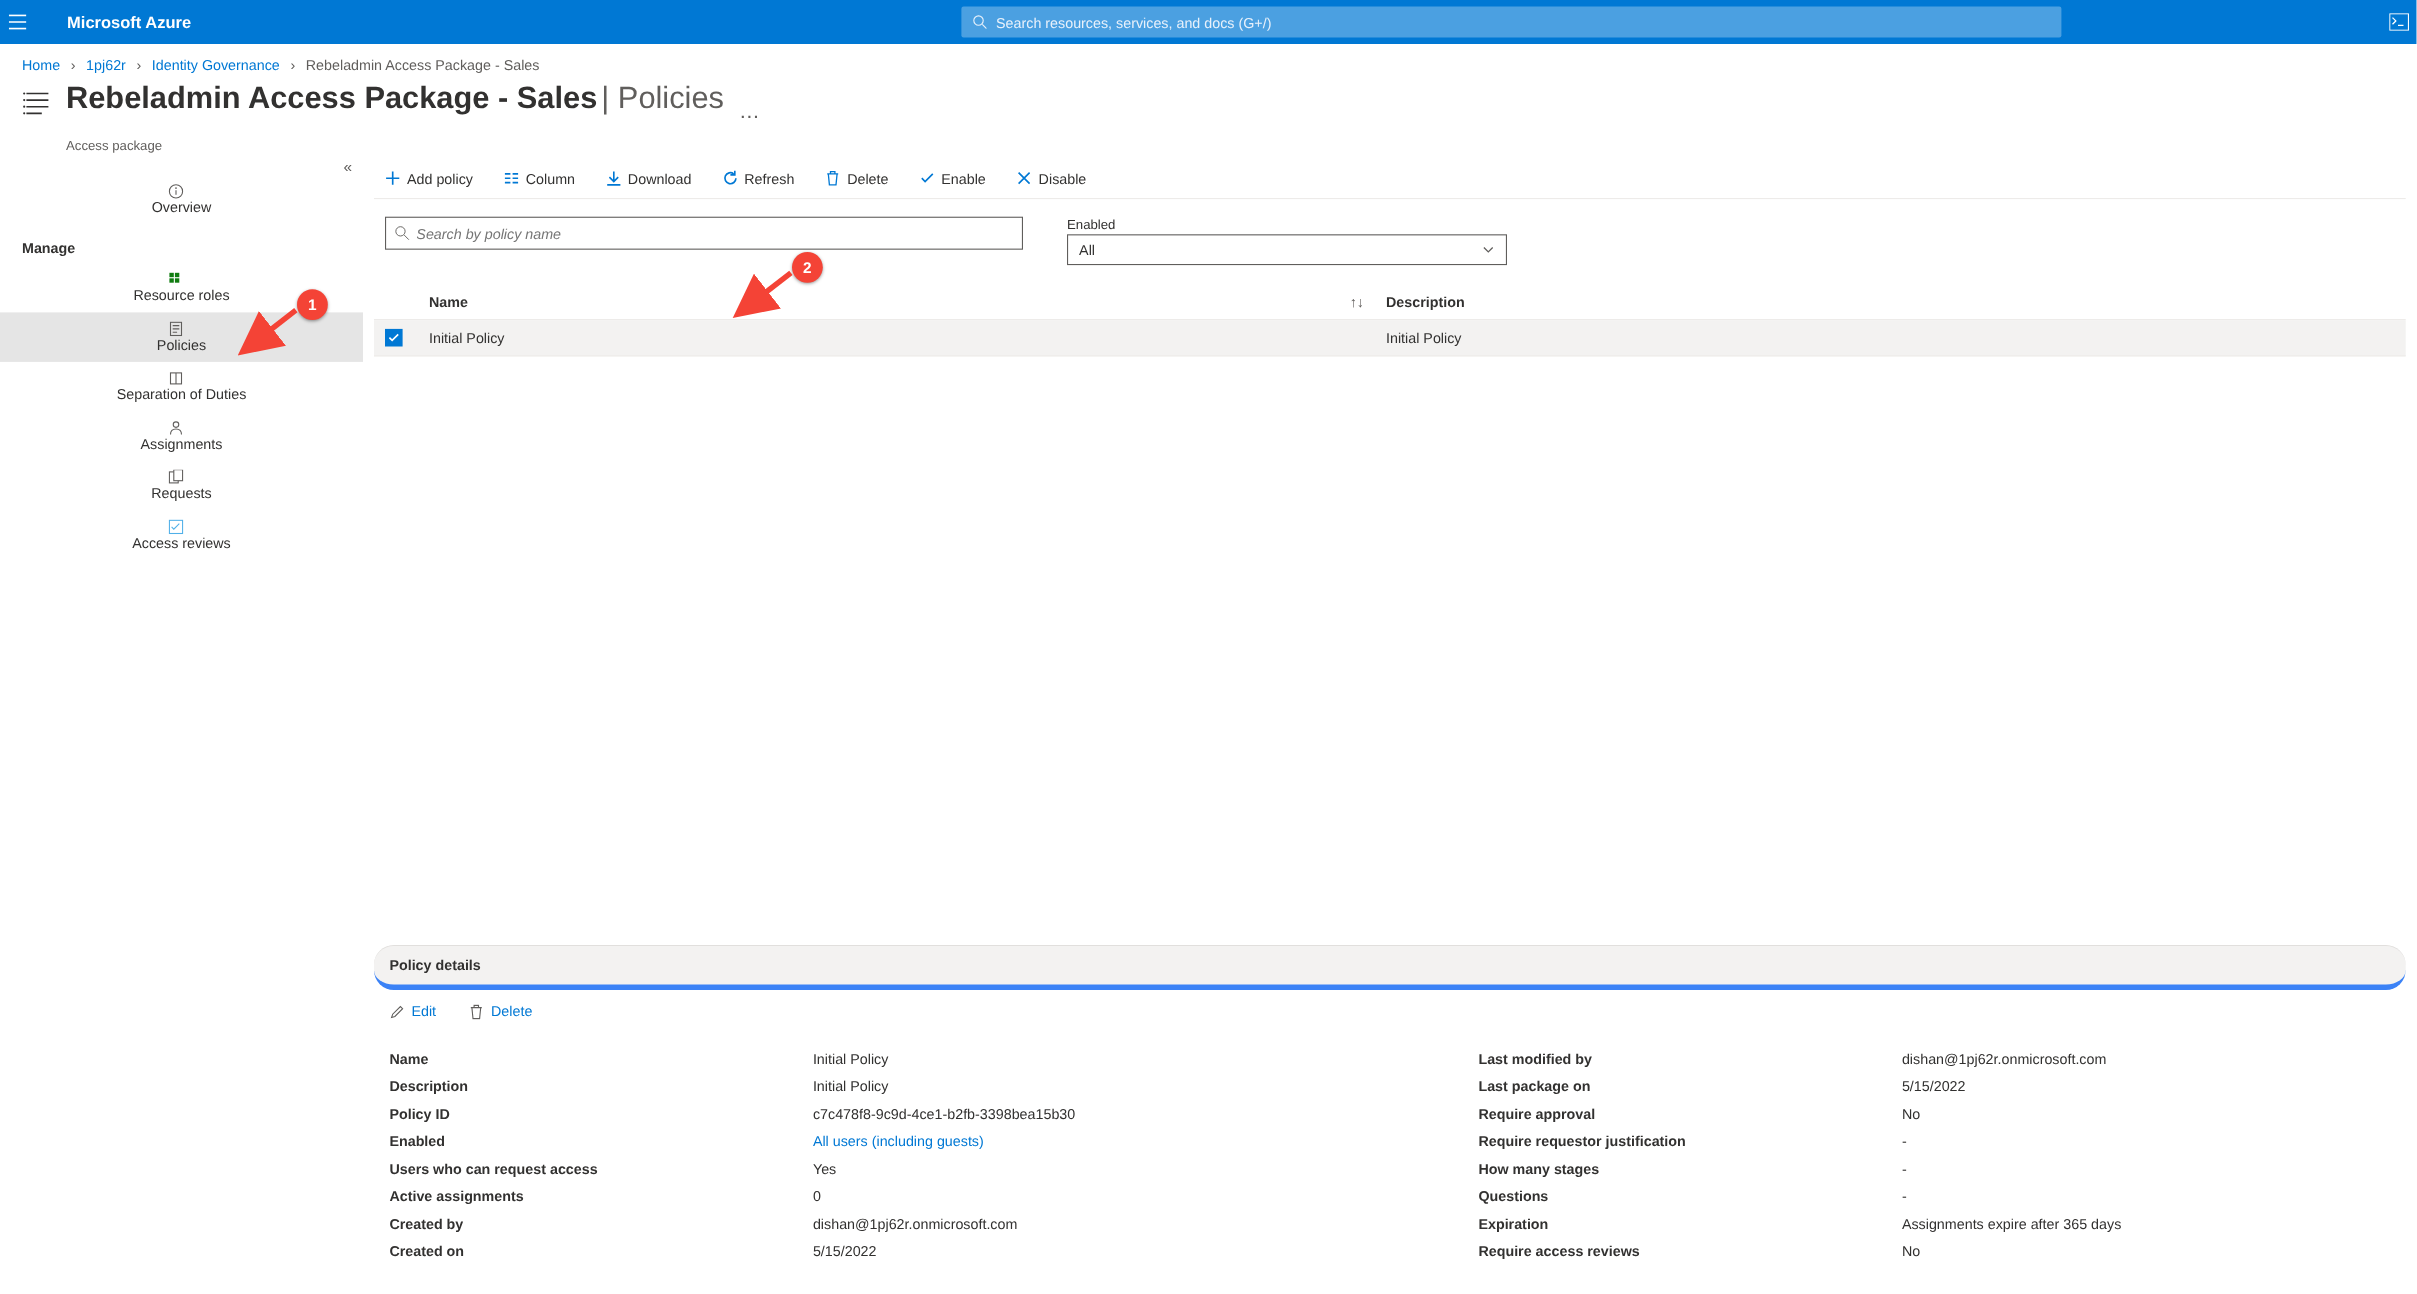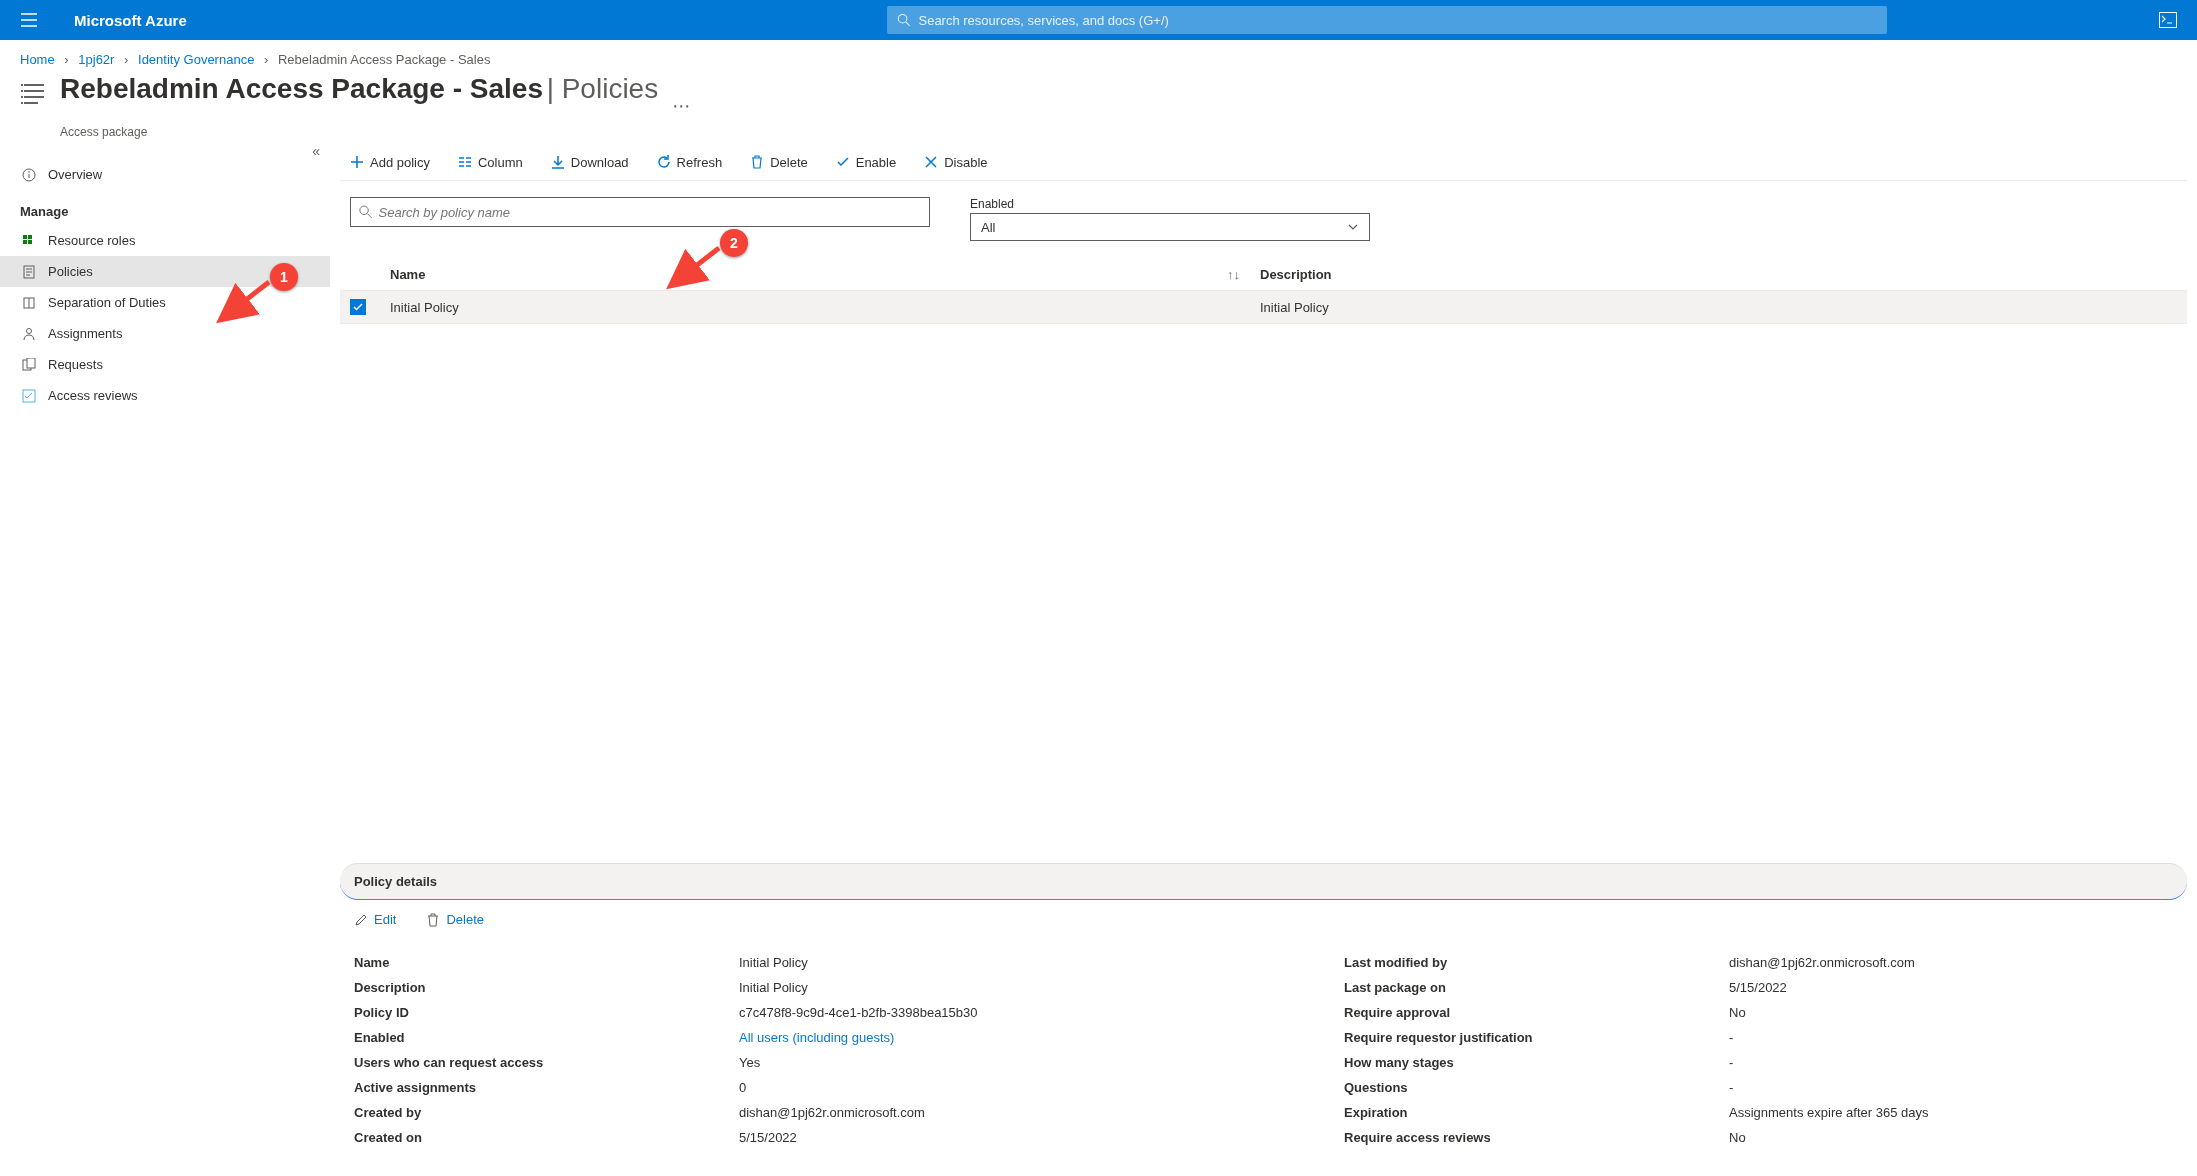--- a/index.html
+++ b/index.html
@@ -1,19 +1,19 @@
 <!DOCTYPE html>
 <html><head>
 <meta charset="utf-8">
 <style>
   * { box-sizing: border-box; margin: 0; padding: 0; }
   body { font-family: "Segoe UI", Arial, sans-serif; font-size: 13px; color: #323130; background: #fff; width: 2197px; height: 1176px; overflow: hidden;}
   
   
-  .topbar { background: #0078d4; color: #fff; height: 40px; display: flex; align-items: center; padding: 0 14px; }
+  .topbar { background: #0078d4; color: #fff; height: 40px; display: flex; align-items: center; padding: 0 1px; }
   .hamburger { width: 30px; height: 30px; display:flex; align-items:center; justify-content:center; cursor:pointer;}
   .brand { font-size: 15px; font-weight:600; margin-left: 30px; }
   .searchbox { margin-left: 700px; background: #4ba0e1; height: 28px; width: 1000px; display:flex; align-items:center; padding:0 10px; border-radius:2px;}
   .searchbox input { background:transparent; border:none; outline:none; color:#fff; font-size:13px; width:100%; }
   .searchbox input::placeholder { color:#e8f1fb; }
   .shell-icon { margin-left:auto; width:30px; height:30px; display:flex; align-items:center; justify-content:center; cursor:pointer;}
   
   
   .breadcrumb { padding: 12px 20px 6px 20px; font-size:13px;}
   .breadcrumb a { color:#0078d4; text-decoration:none; cursor:pointer;}
@@ -25,21 +25,21 @@
   .title-icon { margin-right:12px; margin-top:6px;}
   .titlearea h1 { font-size:28px; font-weight:600; color:#323130; display:inline;}
   .titlearea .subtitle { font-size: 28px; font-weight:400; color:#605e5c;}
   .titlearea .sub { font-size:12px; color:#605e5c; margin-top:20px;}
   .title-dots { font-size:18px; color:#605e5c; margin-left:14px; cursor:pointer; align-self:center;}
   
   
   .layout { display:flex; height: calc(100% - 150px);}
   .sidebar { width:330px; border-right:none; padding: 10px 0; position:relative;}
   .sidebar .collapse { position:absolute; right:10px; top:-6px; color:#605e5c; font-size:14px; cursor:pointer;}
-  .nav-item { display:flex; padding: 8px 20px; font-size:13px; color:#323130; cursor:pointer;}
+  .nav-item { display:flex; align-items:center; padding: 8px 20px; font-size:13px; color:#323130; cursor:pointer;flex-direction:column;}
   .nav-item .ico { width:18px; margin-right:10px; display:flex; align-items:center; justify-content:center; color:#605e5c;}
   .nav-item.selected { background:#e5e5e5; }
   .section-head { padding: 14px 20px 6px 20px; font-weight:600; font-size:13px;}
   
   .main { flex:1; padding: 0 10px 0 10px; display:flex; flex-direction:column; overflow:hidden; }
   .toolbar { display:flex; align-items:center; border-bottom:1px solid #edebe9; padding: 6px 10px 10px 10px; gap: 28px;}
   .tbtn { display:flex; align-items:flex-start; gap:6px; font-size:13px; color:#323130; cursor:pointer;}
   .tbtn .ico { color:#0078d4; display:flex;}
   
   .filters { display:flex; gap:40px; padding: 16px 10px 10px 10px;}
@@ -52,21 +52,21 @@
   .table .header { display:flex; border-bottom:1px solid #edebe9; padding: 8px 10px; font-weight:600; font-size:13px;}
   .col-check { width:40px; }
   .col-name { width:870px; display:flex; align-items:center; gap:8px;}
   .col-desc { flex:1; }
   .sort-ico { margin-left:auto; margin-right:20px; color:#605e5c; cursor:pointer;}
   .table .row { display:flex; align-items:center; padding: 8px 10px; background:#f3f2f1; border-bottom:1px solid #edebe9; cursor:pointer;}
   .checkbox { width:16px; height:16px; background:#0078d4; display:flex; align-items:center; justify-content:center; color:#fff;}
   
   
   .details { margin-top: auto; }
-  .details-head { background:#f3f2f1; border-top:1px solid #e1dfdd; border-bottom:1px solid #3b82f6; padding: 10px 14px; font-weight:600; font-size:13px;border-radius:18px;}
+  .details-head { background:#f3f2f1; border-top:1px solid #e1dfdd; border-bottom:5px solid #3b82f6; padding: 10px 14px; font-weight:600; font-size:13px;border-radius:18px;}
   .details-actions { display:flex; gap:30px; padding:12px 14px;}
   .link-btn { color:#0078d4; display:flex; align-items:center; gap:6px; cursor:pointer; font-size:13px;}
   .link-btn .ico { color:#605e5c;}
   .details-grid { display:flex; padding: 6px 14px 20px 14px;}
   .dg-col { display:flex; }
   .dg-labels { width:385px; }
   .dg-values { width:605px; }
   .dg-labels2 { width:385px; }
   .dg-values2 { flex:1; }
   .dg-col div { padding: 5px 0; font-size:13px;}

